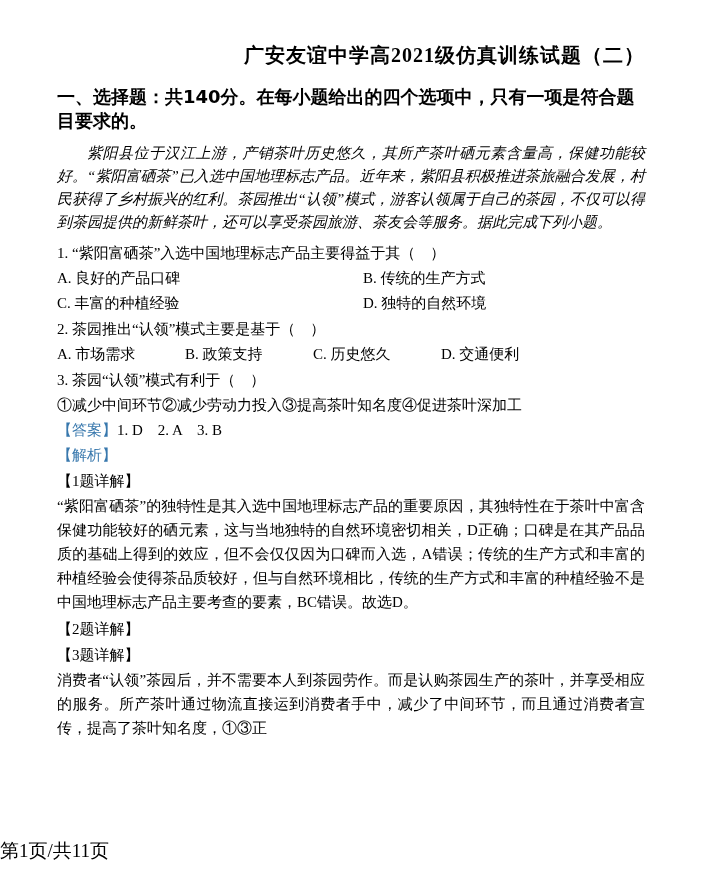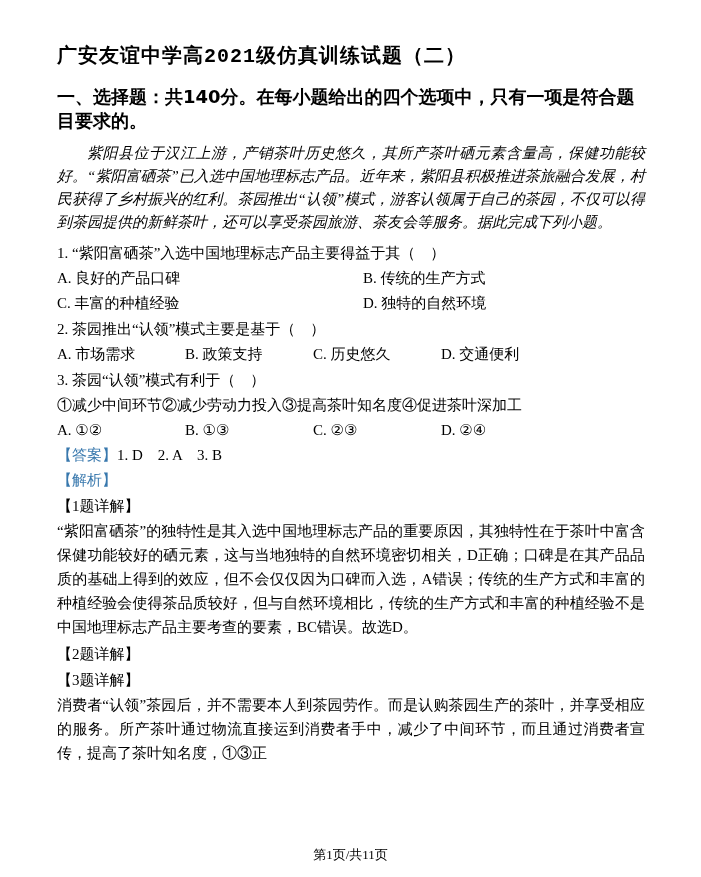--- a/index.html
+++ b/index.html
@@ -11,24 +11,24 @@
     font-family: "Liberation Serif", "DejaVu Serif", serif;
     font-size: 15px;
     position: relative;
     overflow: hidden;
   }
   .page {
     position: absolute; inset: 0;
     padding: 42px 56px 0 57px;
   }
   .doc-title {
-    font-family: Liberation Mono, monospace;
+    font-family: Liberation Serif, serif;
     font-size: 20px;
     font-weight: bold;
-    text-align: left;
+    text-align: right;
     margin: 0 0 16px 0;
     letter-spacing: 1px;
   }
   .section-header {
     font-family: "DejaVu Sans", "Liberation Sans", sans-serif;
     font-size: 18px;
     font-weight: bold;
     margin: 0 0 9px 0;
   }
   .passage {
@@ -55,22 +55,22 @@
   .blue { color: var(--accent-blue, #3878ad); }
   .expl-header { line-height: 25px; margin-top: 1px; }
   .expl-body {
     line-height: 24px;
     text-align: justify;
     margin: 0 0 3px 0;
   }
   .footer {
     position: absolute;
     bottom: 13px; left: 0; right: 0;
-    text-align: center;
-    font-size: 13px;
+    text-align: left;
+    font-size: 19px;
   }
 </style>
 </head>
 <body>
 
 <div class="page">
 
   <h1 class="doc-title">广安友谊中学高2021级仿真训练试题（二）</h1>
 
   <div class="section-header">一、选择题：共140分。在每小题给出的四个选项中，只有一项是符合题目要求的。</div>
@@ -90,26 +90,20 @@
   <div class="stem">2. 茶园推出“认领”模式主要是基于（　）</div>
   <div class="opt-row-4">
     <span>A. 市场需求</span>
     <span>B. 政策支持</span>
     <span>C. 历史悠久</span>
     <span>D. 交通便利</span>
   </div>
 
   <div class="stem">3. 茶园“认领”模式有利于（　）</div>
   <div class="sub-items">①减少中间环节②减少劳动力投入③提高茶叶知名度④促进茶叶深加工</div>
-  <div class="opt-row-4">
-    <span>A. ①②</span>
-    <span>B. ①③</span>
-    <span>C. ②③</span>
-    <span>D. ②④</span>
-  </div>
 
   <div class="answer-line"><span class="blue">【答案】</span><span>1. D    2. A    3. B</span></div>
   <div class="answer-line"><span class="blue">【解析】</span></div>
 
   <div>
     <div class="expl-header">【1题详解】</div>
     <div class="expl-body">“紫阳富硒茶”的独特性是其入选中国地理标志产品的重要原因，其独特性在于茶叶中富含保健功能较好的硒元素，这与当地独特的自然环境密切相关，D正确；口碑是在其产品品质的基础上得到的效应，但不会仅仅因为口碑而入选，A错误；传统的生产方式和丰富的种植经验会使得茶品质较好，但与自然环境相比，传统的生产方式和丰富的种植经验不是中国地理标志产品主要考查的要素，BC错误。故选D。</div>
   </div>
 
   <div>

